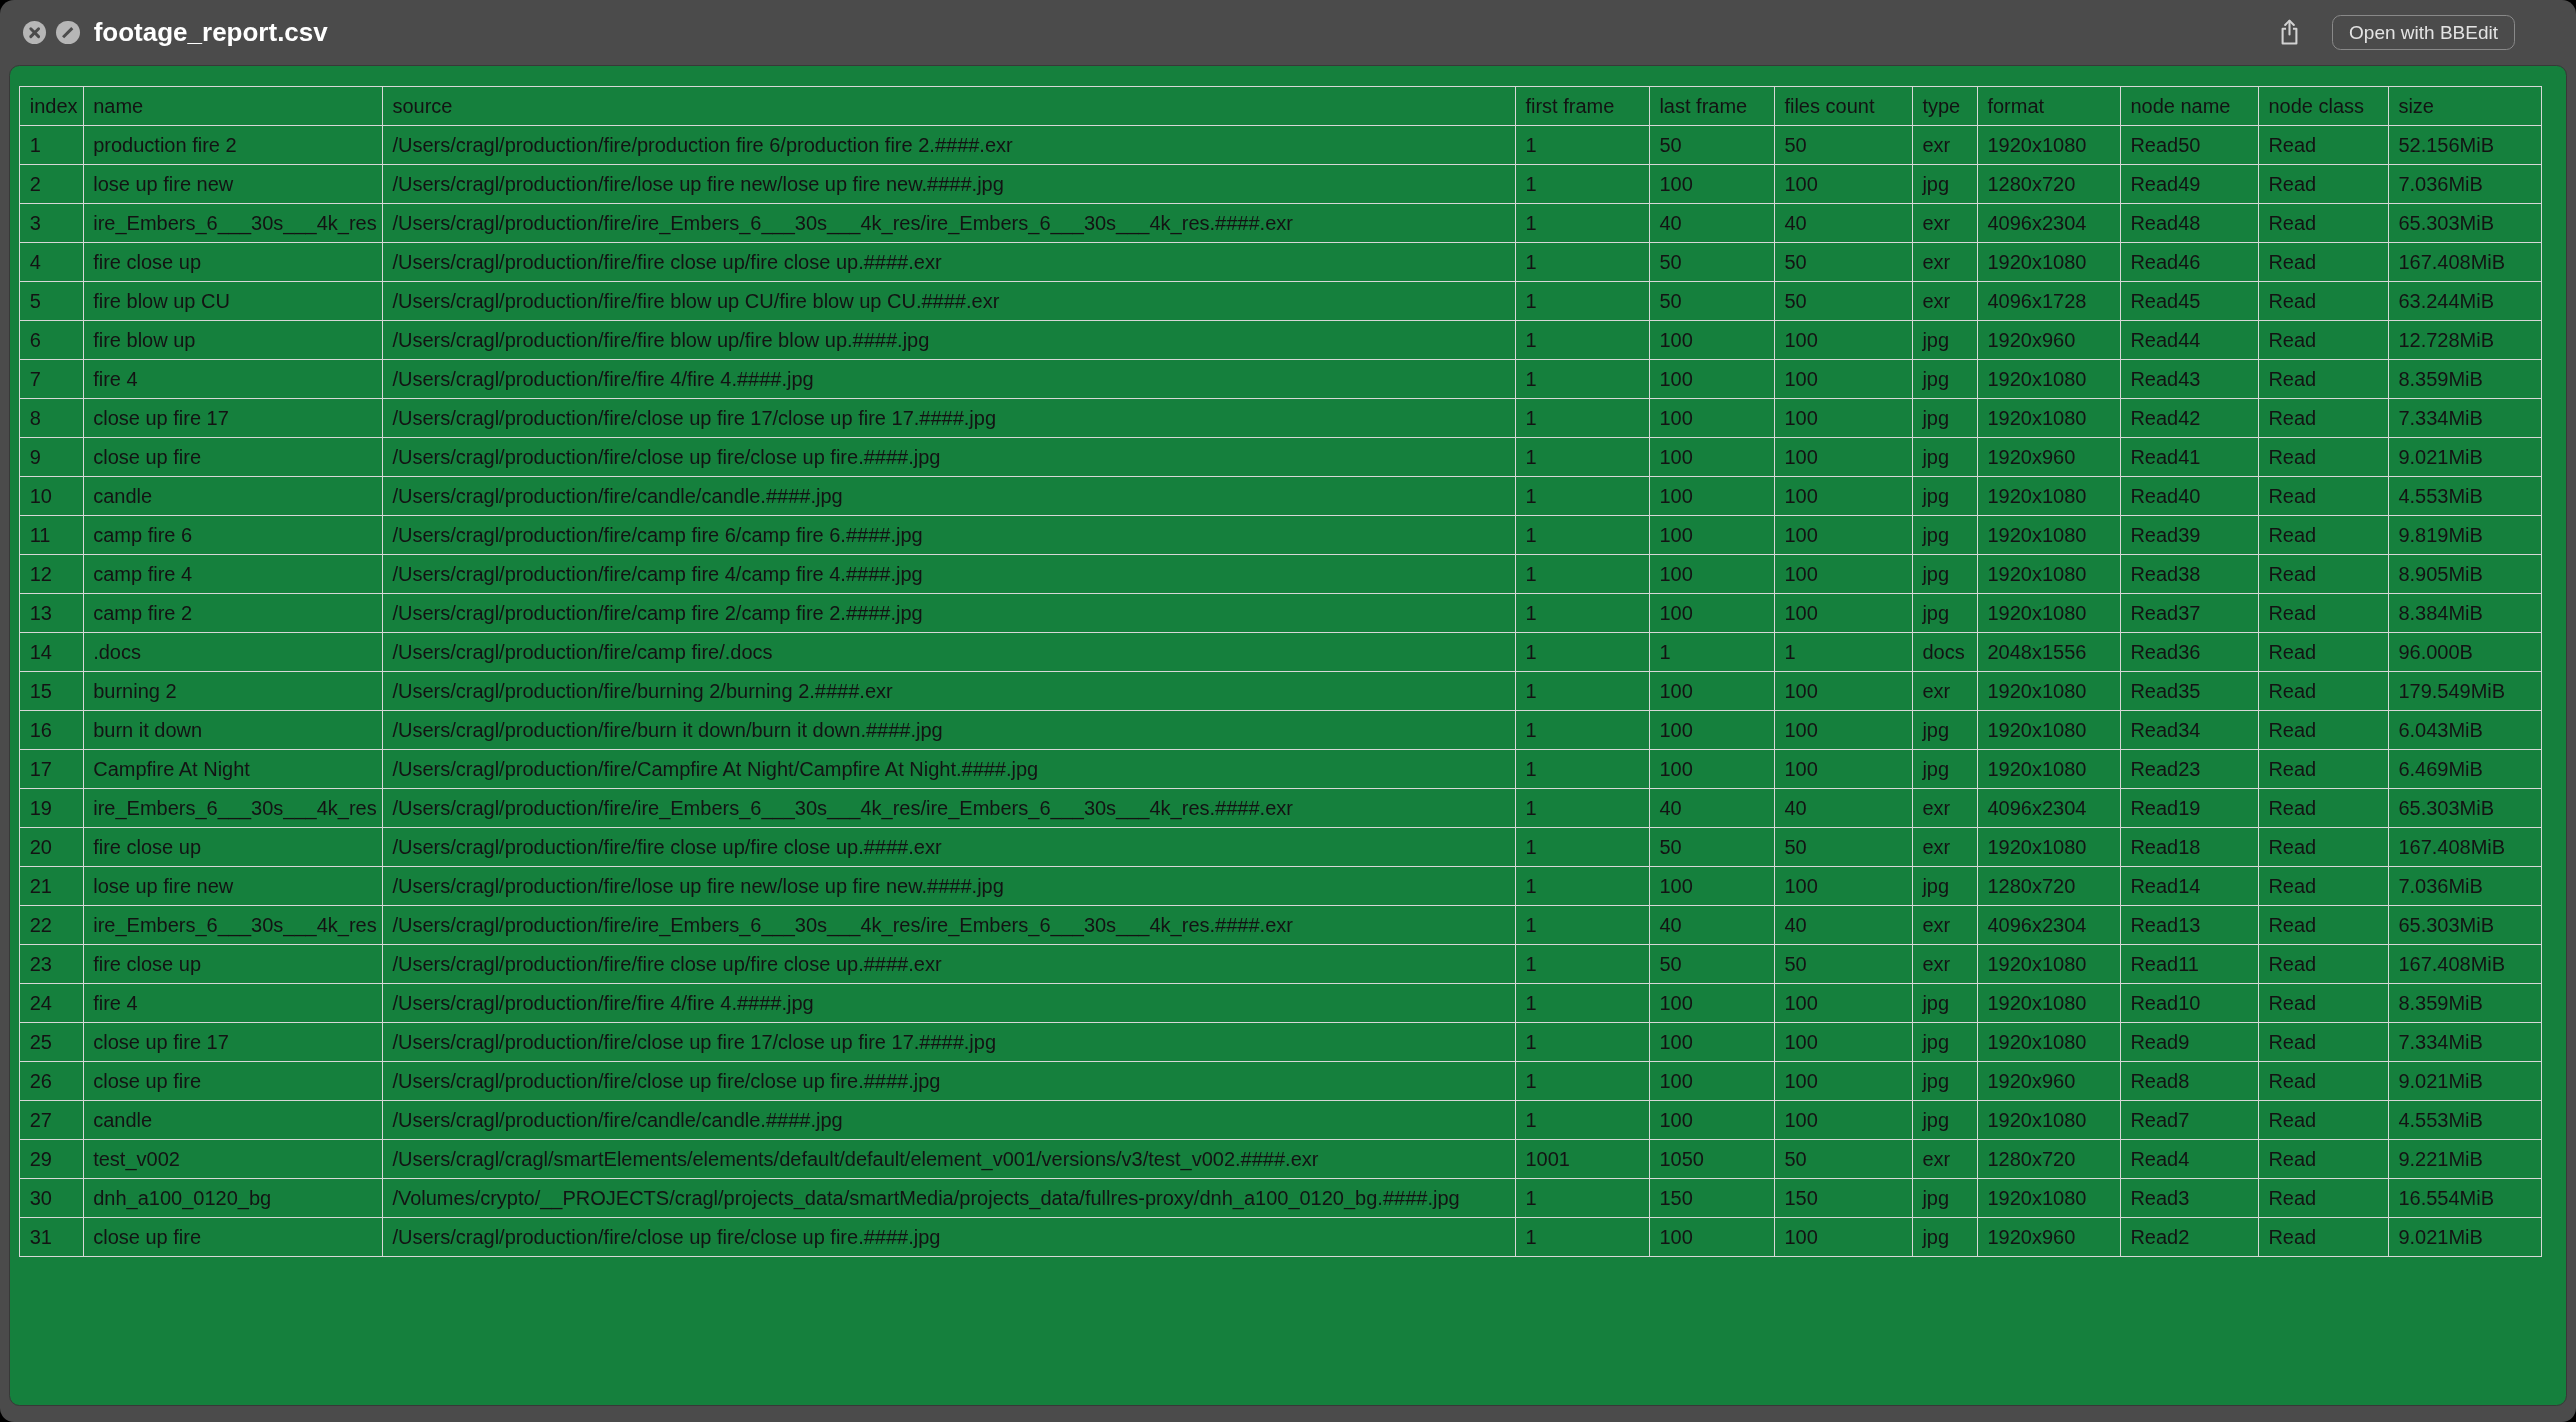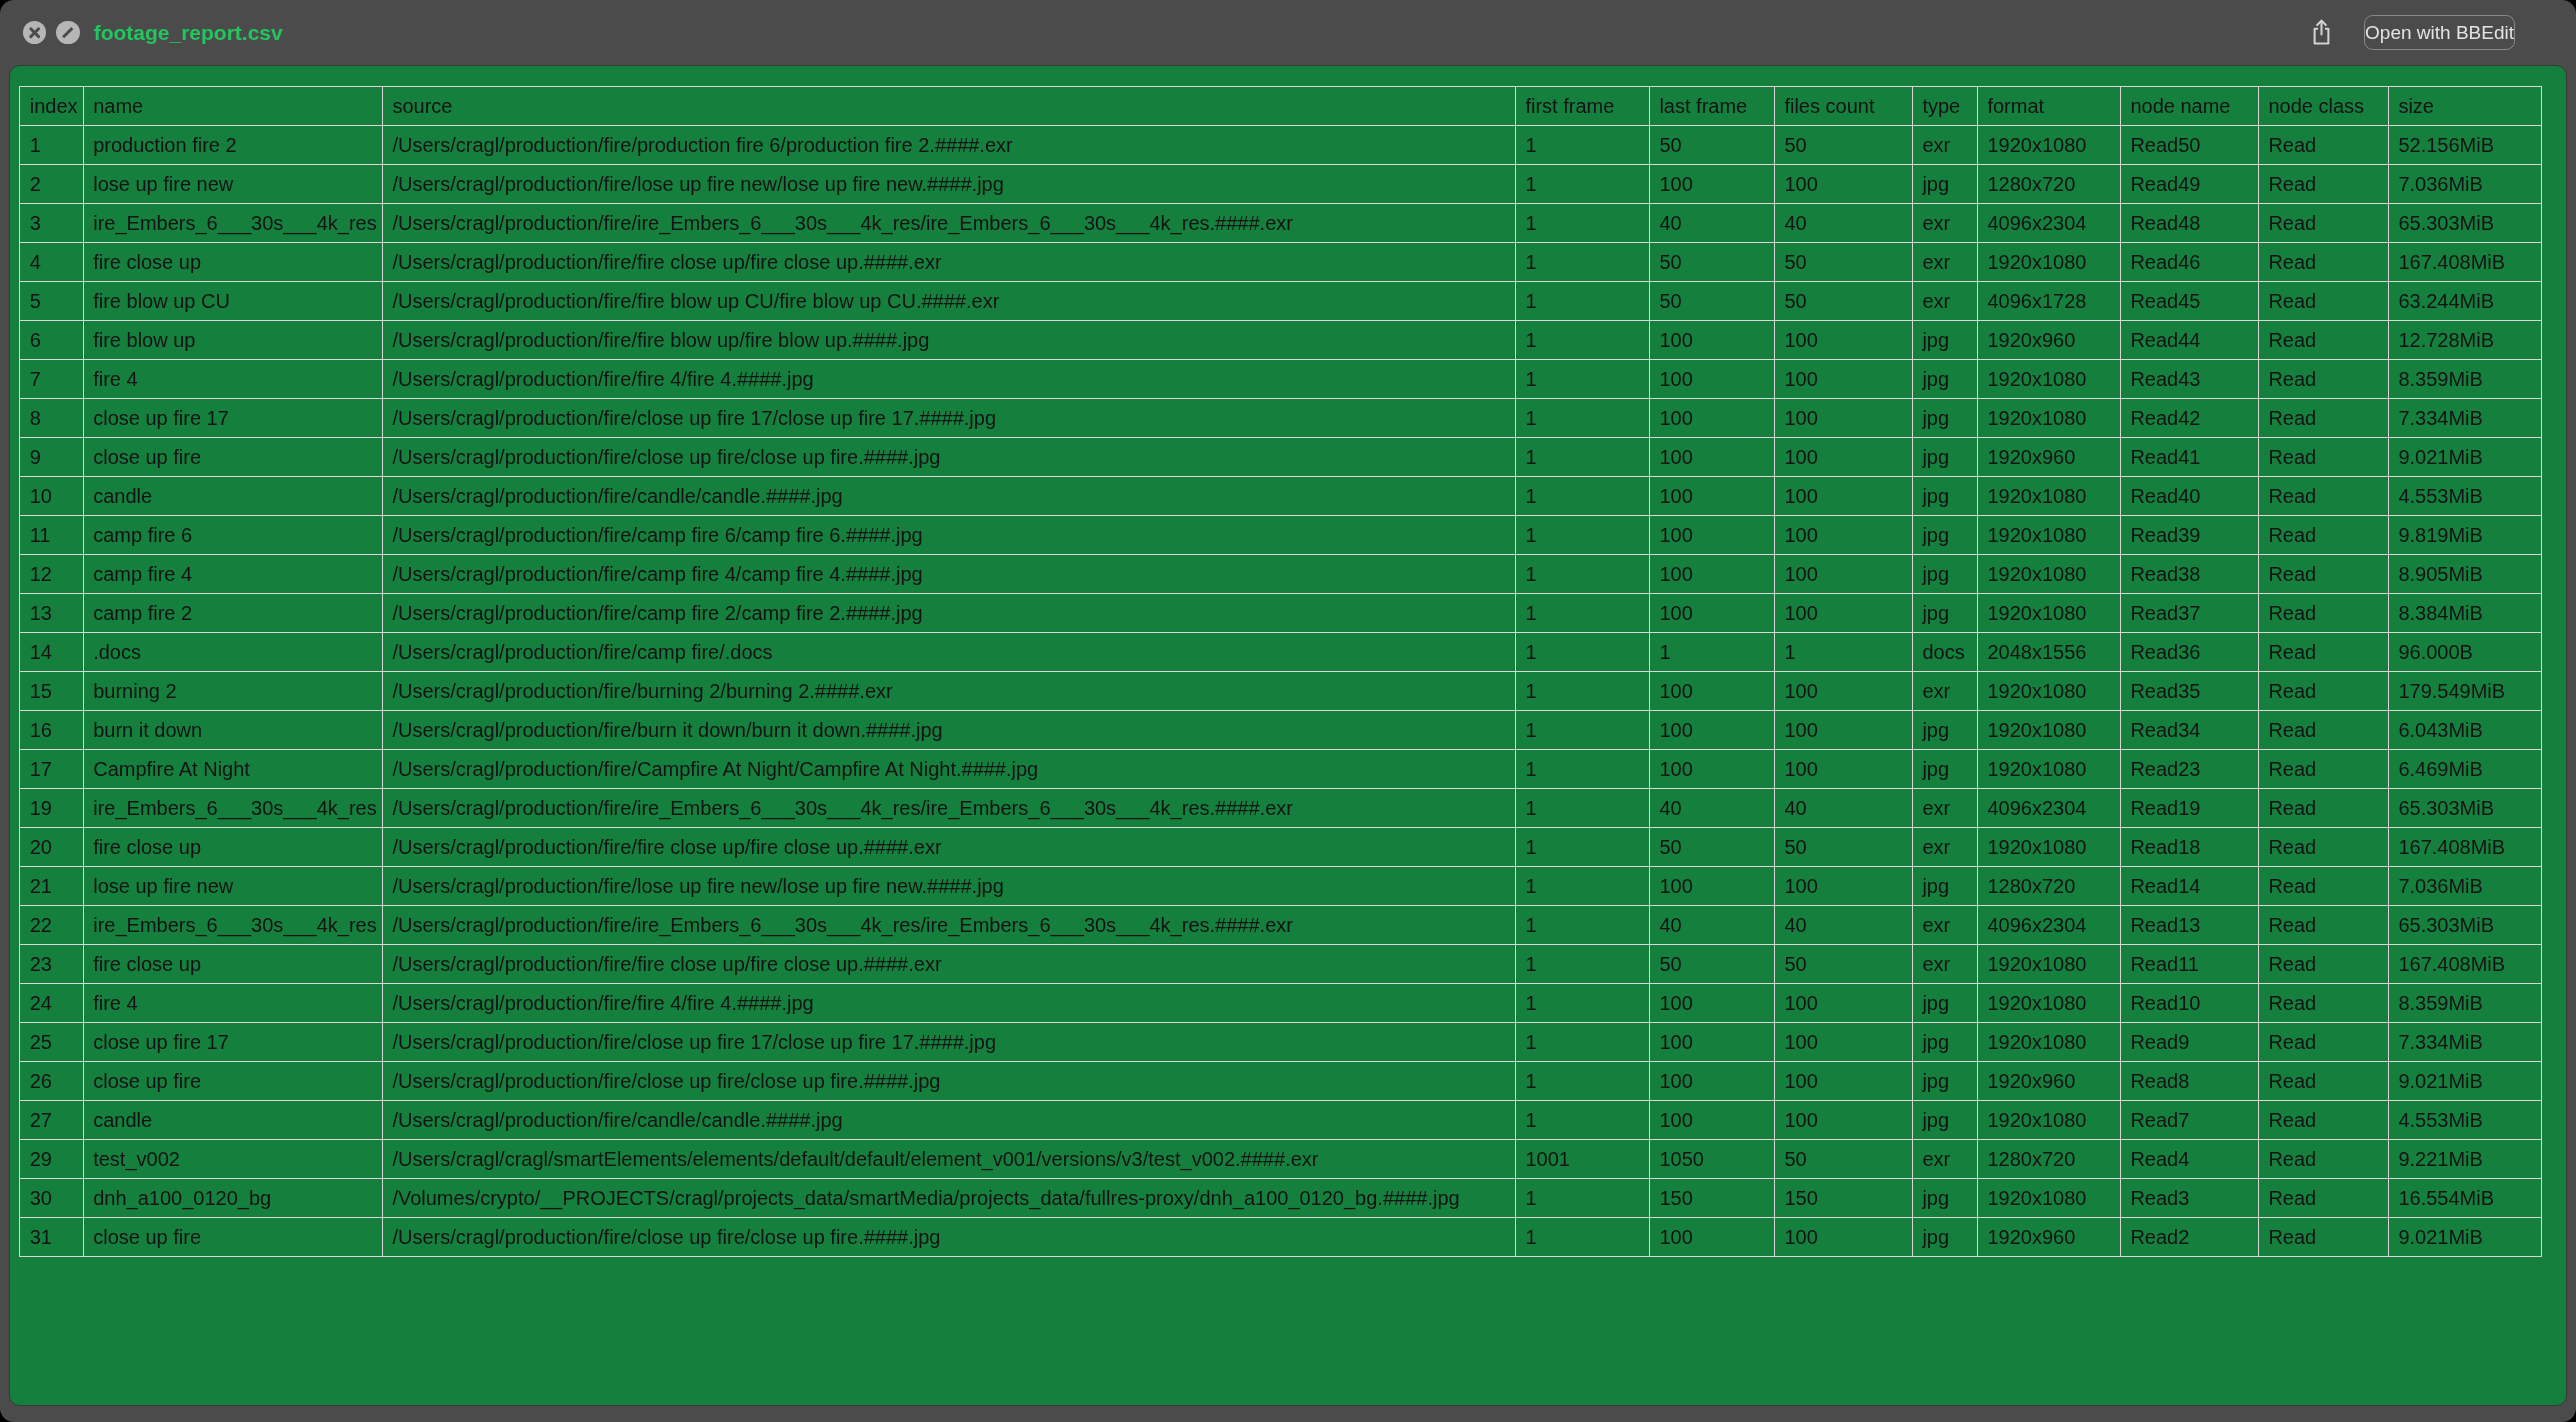--- a/index.html
+++ b/index.html
@@ -21,31 +21,31 @@
     padding:0 0 0 22.5px;box-sizing:border-box;
   }
   .circle-btn{
     width:23.4px;height:23.4px;border-radius:50%;
     background:#b6b6b6;
     display:flex;align-items:center;justify-content:center;
     flex:0 0 auto;cursor:default;
   }
   .circle-btn + .circle-btn{margin-left:10.4px;}
   .title{
-    color:#22c55e;font-size:21px;font-weight:bold;
+    color:#ffffff;font-size:26px;font-weight:bold;
     margin-left:14px;white-space:nowrap;
   }
   .tb-right{margin-left:auto;display:flex;align-items:center;}
   .share-btn{margin-right:30px;display:flex;align-items:center;}
   .open-btn{
     height:35px;
     border:1.7px solid #898989;border-radius:8.7px;
     color:#e3e3e3;font-size:19px;
     display:flex;align-items:center;
-    padding:0 0;margin-right:61px;
+    padding:0 16px;margin-right:61px;
     background:transparent;box-sizing:border-box;white-space:nowrap;
   }
   .panel{
     position:absolute;left:8.7px;right:8.7px;top:65px;bottom:16.4px;
     background:#15803d;
     border:1.7px solid #383838;border-radius:10.4px;
     box-sizing:border-box;overflow:hidden;
   }
   table{
     border-collapse:collapse;table-layout:fixed;

